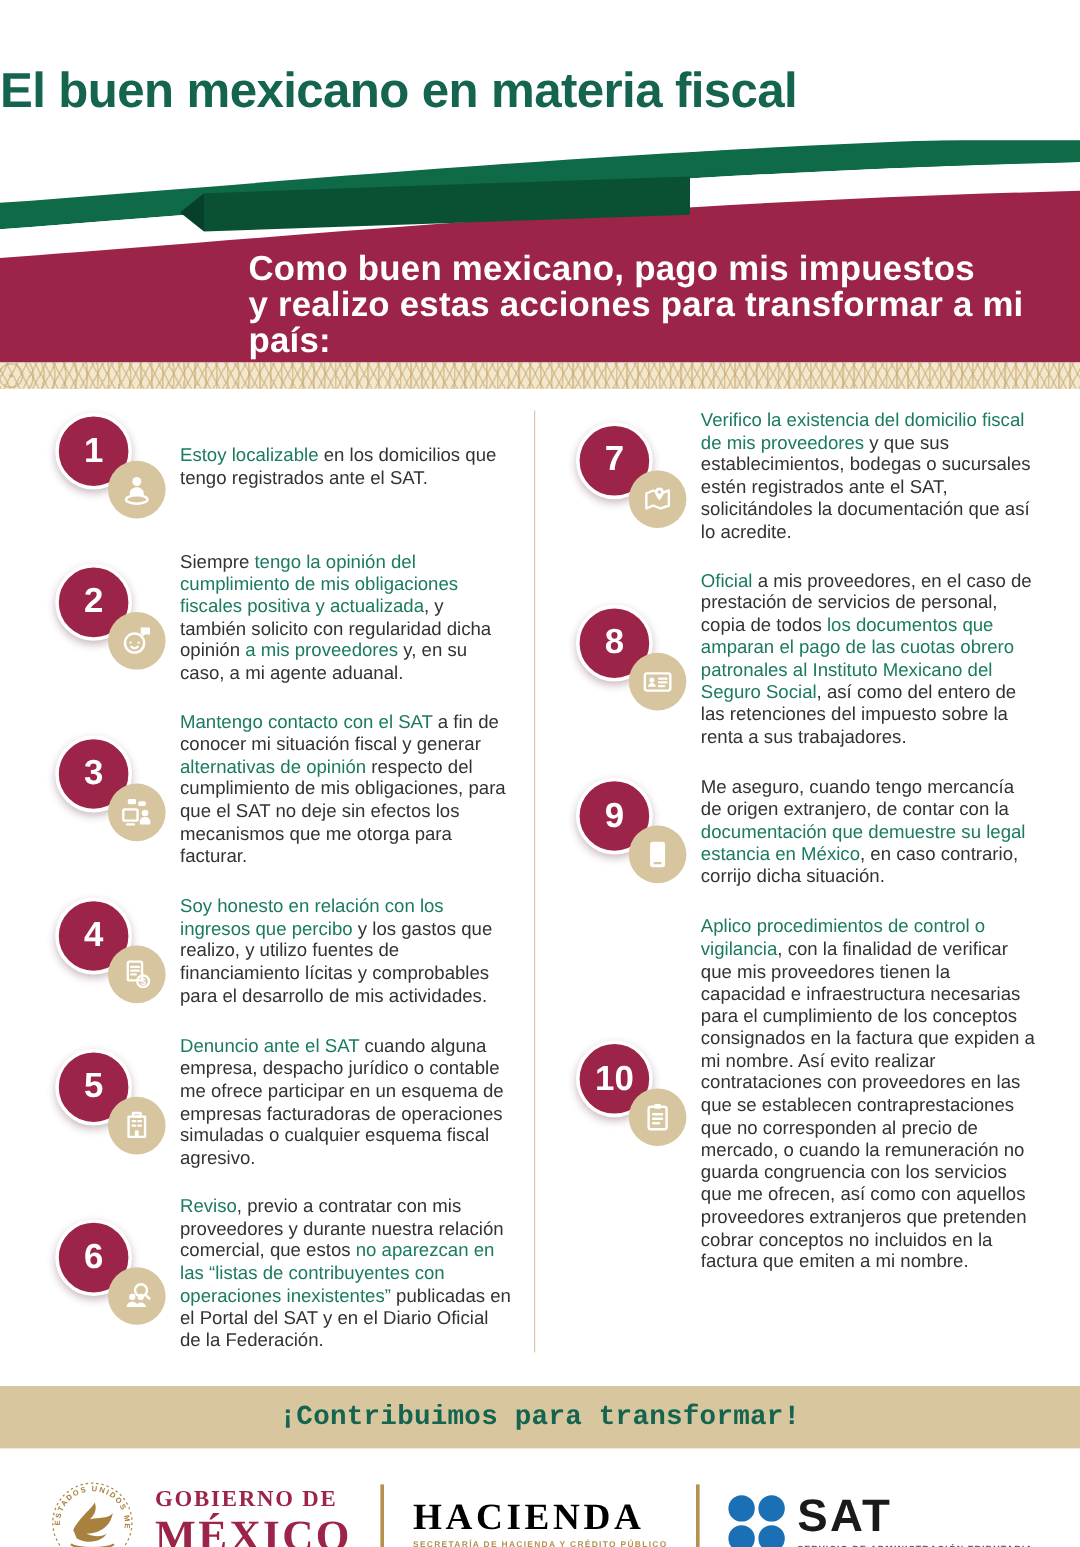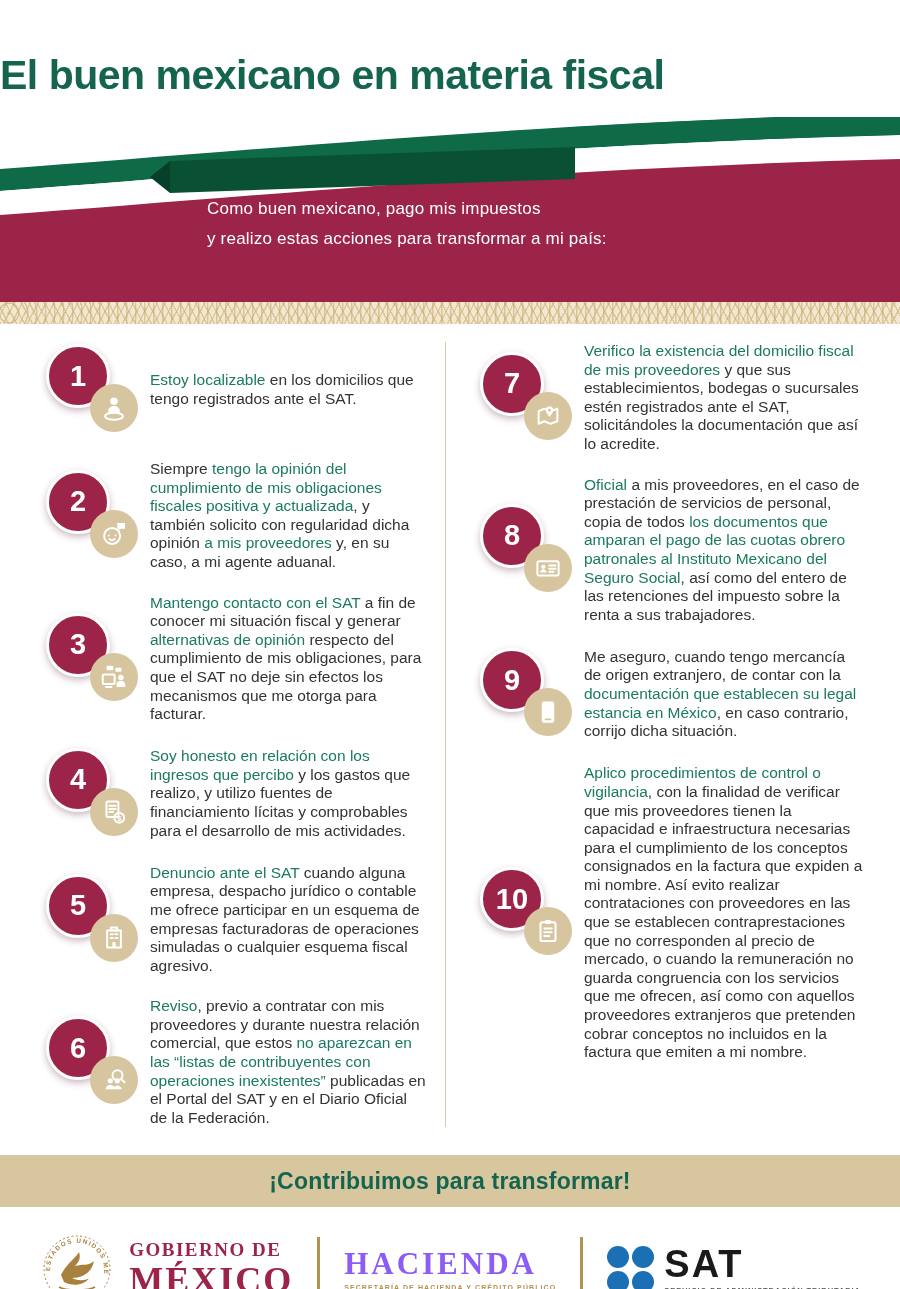--- a/index.html
+++ b/index.html
@@ -14,22 +14,22 @@
   .header{padding:52px 0 10px;}
   .page-title{
     margin:0;font-size:41px;font-weight:bold;letter-spacing:-0.5px;
     color:#156450;
   }
 
   
   .ribbon-wrap{position:relative;height:185px;margin-top:8px;}
   .ribbon-wrap svg{display:block;}
   .banner-text{
-    position:absolute;left:207px;top:77px;color:#ffffff;
-    font-size:17px;font-weight:normal;line-height:30px;letter-spacing:0.2px;
+    position:absolute;left:207px;top:92px;color:#ffffff;
+    font-size:29px;font-weight:bold;line-height:30px;letter-spacing:0.2px;
   }
 
   .pattern-strip{
     height:22px;
     background-color:#f2e7cf;
     background-image:
       repeating-radial-gradient(circle at 9px 11px, rgba(198,166,108,0.55) 0 1px, transparent 2px 9px),
       repeating-linear-gradient(62deg, rgba(203,172,112,0.5) 0 1.5px, transparent 1.5px 7px),
       repeating-linear-gradient(-62deg, rgba(203,172,112,0.5) 0 1.5px, transparent 1.5px 7px);
   }
@@ -59,40 +59,40 @@
   .icnf{fill:#ffffff;stroke:none;}
 
   .itemtext{
     margin:0;font-size:15.5px;line-height:1.2;color:#333333;max-width:286px;
   }
   .itemtext .hl{color:#1b7a61;font-weight:normal;}
 
   
   .bottom-banner{
     margin-top:2px;height:52px;background:#d8c79e;
-    display:flex;align-items:center;justify-content:center;
+    display:flex;align-items:center;justify-content:center;font-family:Liberation Mono, monospace;
   }
   .bottom-banner-text{
     font-size:23px;font-weight:bold;color:#156450;letter-spacing:0.2px;
   }
 
   
   .footer{
     display:flex;align-items:center;justify-content:center;
     gap:24px;padding:24px 0 40px;
   }
   .gob-block{display:flex;align-items:center;gap:14px;}
   .gob-text{font-family:"Liberation Serif","DejaVu Serif",serif;color:#9d2449;line-height:1;}
   .gob-line1{font-size:19px;font-weight:bold;letter-spacing:1.5px;}
   .gob-line2{font-size:36px;font-weight:bold;letter-spacing:2px;margin-top:3px;}
   .gold-divider{width:3px;height:64px;background:#b3914f;}
   .hacienda-block{text-align:left;}
   .hacienda-title{
     font-family:"Liberation Serif","DejaVu Serif",serif;
-    font-size:31px;font-weight:bold;letter-spacing:3px;color:#8b5cf6;line-height:1;
+    font-size:31px;font-weight:bold;letter-spacing:3px;color:#000000;line-height:1;
   }
   .hacienda-sub{font-size:7px;font-weight:bold;color:#b3914f;letter-spacing:1.1px;margin-top:5px;}
   .sat-block{display:flex;align-items:center;gap:10px;}
   .quatrefoil{display:grid;grid-template-columns:22px 22px;grid-template-rows:22px 22px;gap:3px;}
   .quatrefoil span{width:22px;height:22px;border-radius:50%;background:#1a6fb5;display:block;}
   .sat-text{line-height:1;}
   .sat-title{font-size:38px;font-weight:bold;color:#1a1a1a;letter-spacing:2px;}
   .sat-sub{font-size:7.5px;font-weight:bold;color:#555555;letter-spacing:0.9px;margin-top:4px;}
 </style>
 </head>
@@ -258,21 +258,21 @@
       <div class="item">
         <div class="badge">
           <div class="numcircle">9</div>
           <div class="iconcircle">
             <svg viewBox="0 0 24 24">
                 <rect class="icnf" x="7" y="3.5" width="10" height="17" rx="1.8"></rect>
                 <path d="M10 17.8h4" stroke="#d6c59e" stroke-width="1.4" stroke-linecap="round"></path>
               </svg>
           </div>
         </div>
-        <p class="itemtext">Me aseguro, cuando tengo mercancía de origen extranjero, de contar con la <strong class="hl">documentación que establecen su legal estancia en México</strong>, en caso contrario, corrijo dicha situación.</p>
+        <p class="itemtext">Me aseguro, cuando tengo mercancía de origen extranjero, de contar con la <strong class="hl">documentación que demuestre su legal estancia en México</strong>, en caso contrario, corrijo dicha situación.</p>
       </div>
 
       <div class="item">
         <div class="badge">
           <div class="numcircle">10</div>
           <div class="iconcircle">
             <svg viewBox="0 0 24 24">
                 <rect class="icn" x="6" y="5" width="12" height="15" rx="1.5"></rect>
                 <rect class="icnf" x="9.6" y="3.2" width="4.8" height="3.2" rx="1"></rect>
                 <path class="icn" d="M9 10h6M9 13h6M9 16h4"></path>

